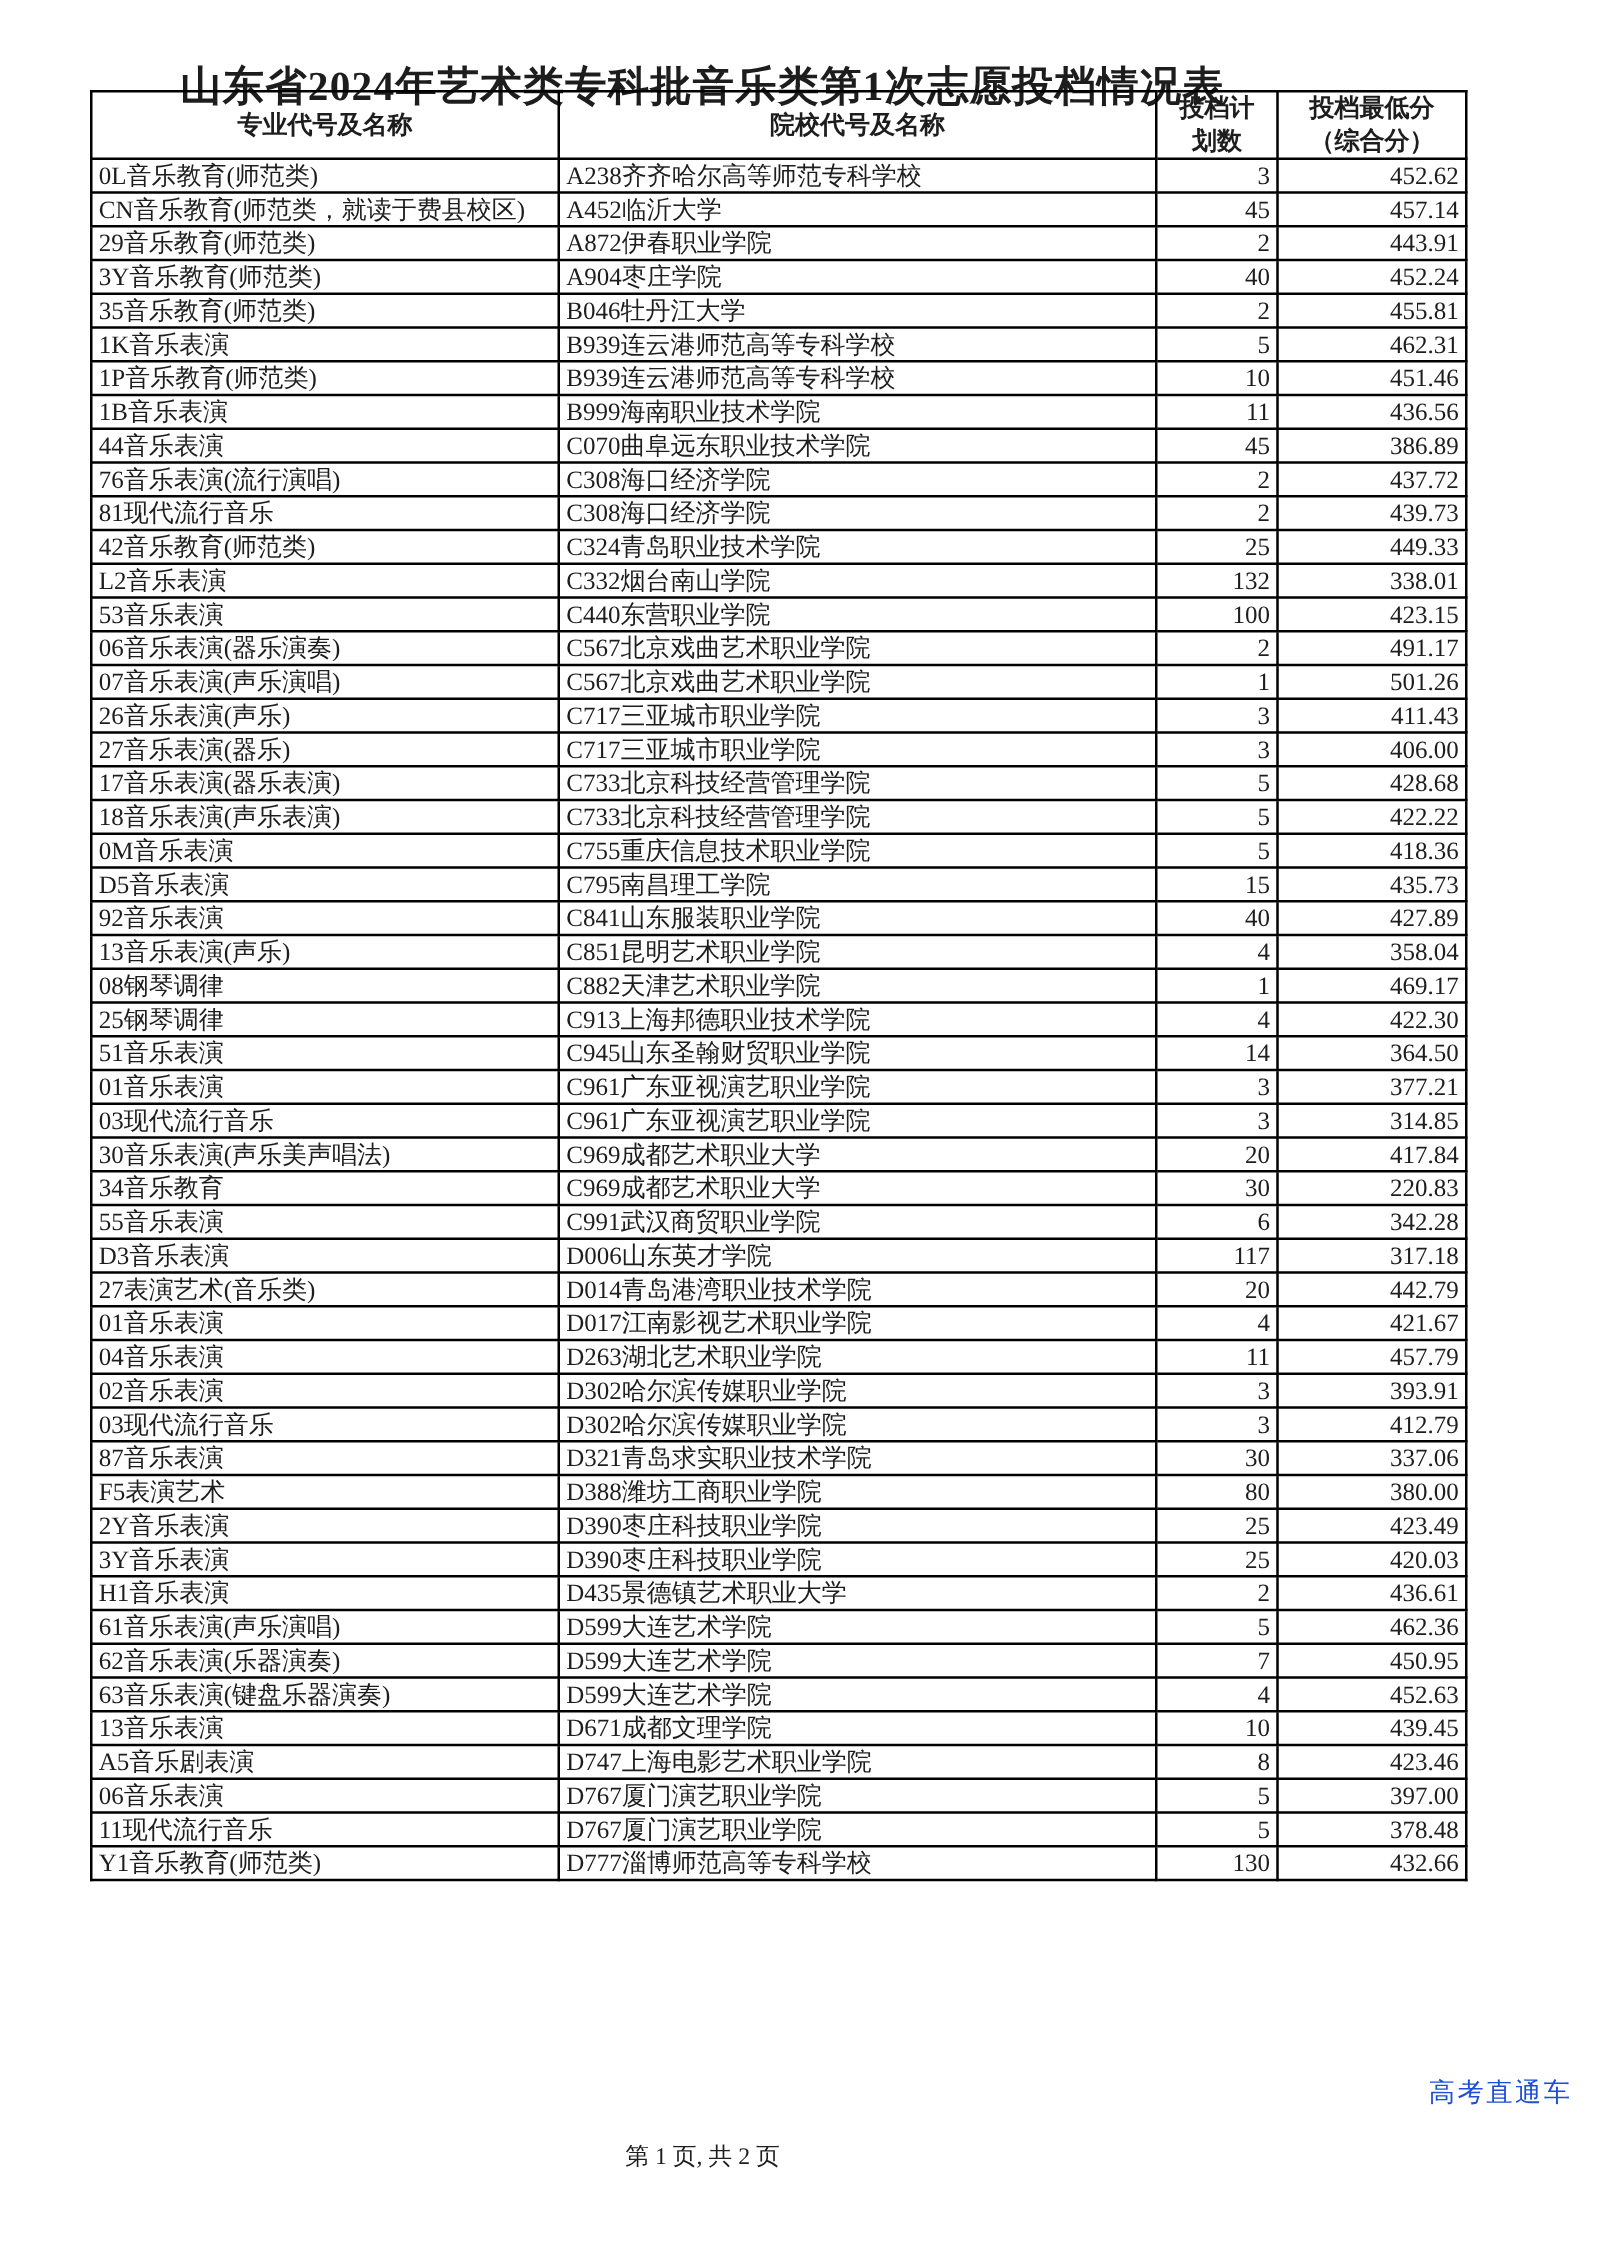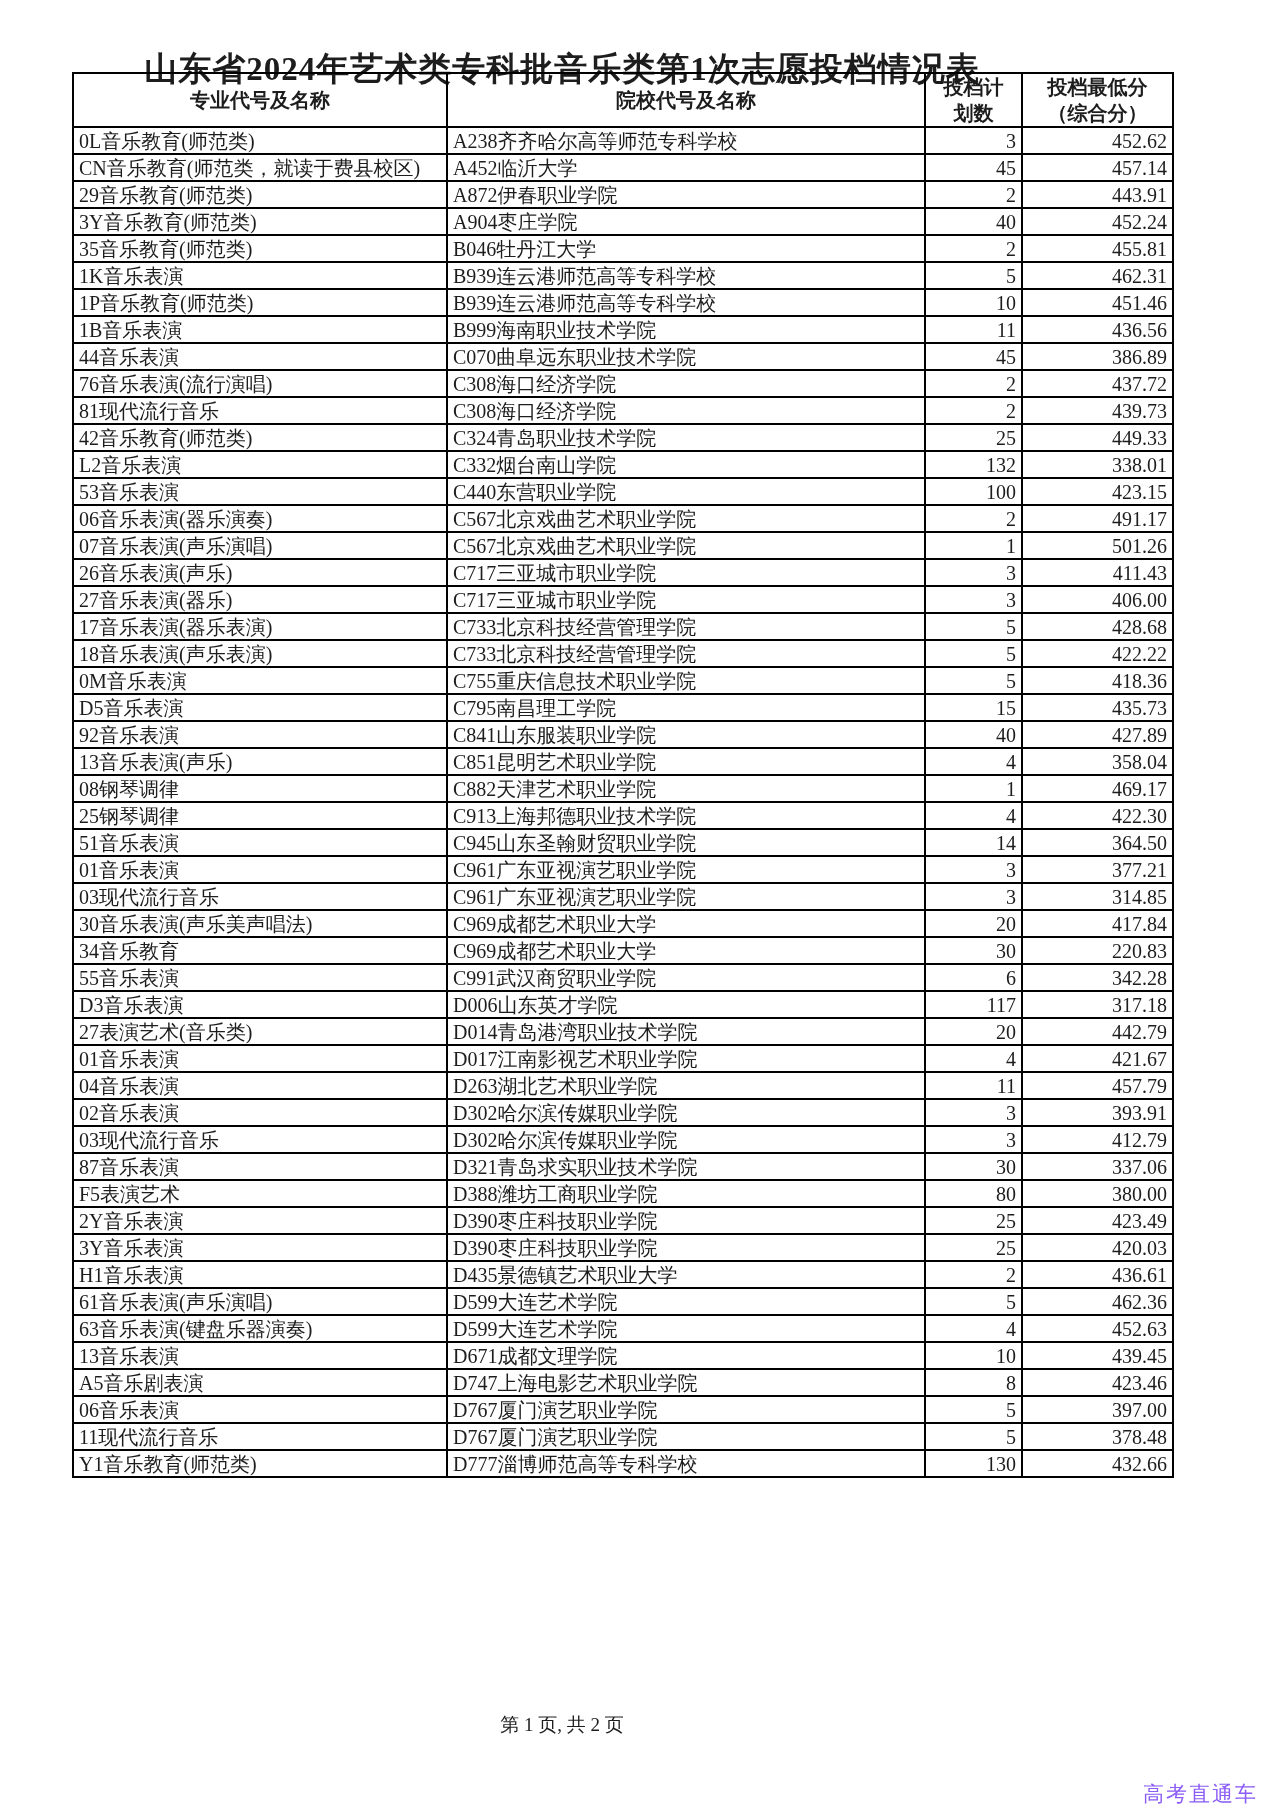--- a/index.html
+++ b/index.html
@@ -26,22 +26,22 @@
   table.report td{
     font-size:20px;height:25px;padding:0 5px;line-height:1.1;
   }
   td.txt{text-align:left;white-space:nowrap;}
   td.num{text-align:right;font-variant-numeric:tabular-nums;}
   .page-footer{
     position:absolute;top:1712px;left:562px;transform:translateX(-50%);
     font-size:19px;white-space:nowrap;
   }
   .watermark{
-    position:absolute;top:1780px;right:22px;
-    font-size:21px;color:#8b5cf6;letter-spacing:2px;white-space:nowrap;
+    position:absolute;top:1660px;right:22px;
+    font-size:21px;color:#1d4ed8;letter-spacing:2px;white-space:nowrap;
   }
 </style>
 </head>
 <body>
 
 <div class="page">
 
   <div class="doc-title">山东省2024年艺术类专科批音乐类第1次志愿投档情况表</div>
 
   <table class="report">
@@ -364,20 +364,26 @@
     <td class="num">436.61</td>
   </tr>
 
   <tr>
     <td class="txt">61音乐表演(声乐演唱)</td>
     <td class="txt">D599大连艺术学院</td>
     <td class="num">5</td>
     <td class="num">462.36</td>
   </tr>
 
+  <tr>
+    <td class="txt">62音乐表演(乐器演奏)</td>
+    <td class="txt">D599大连艺术学院</td>
+    <td class="num">7</td>
+    <td class="num">450.95</td>
+  </tr>
 
   <tr>
     <td class="txt">63音乐表演(键盘乐器演奏)</td>
     <td class="txt">D599大连艺术学院</td>
     <td class="num">4</td>
     <td class="num">452.63</td>
   </tr>
 
 
   <tr>

